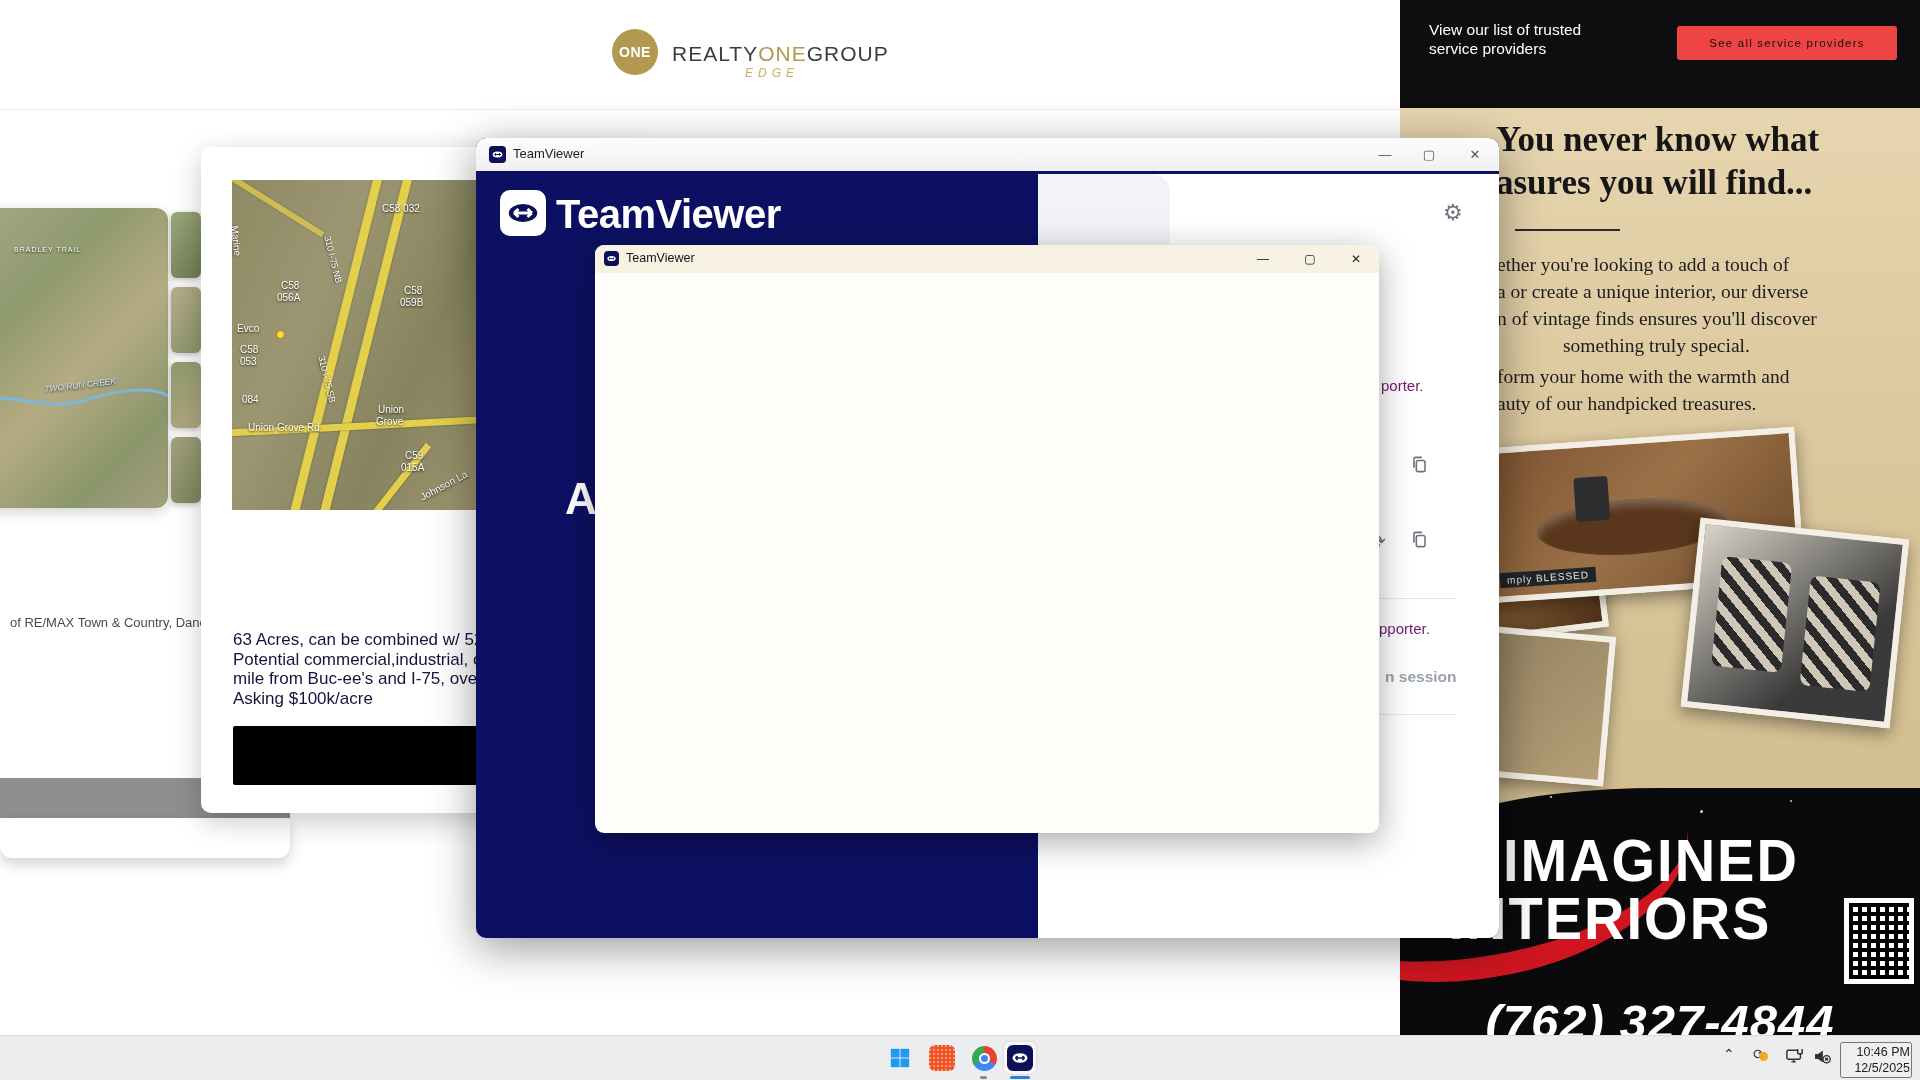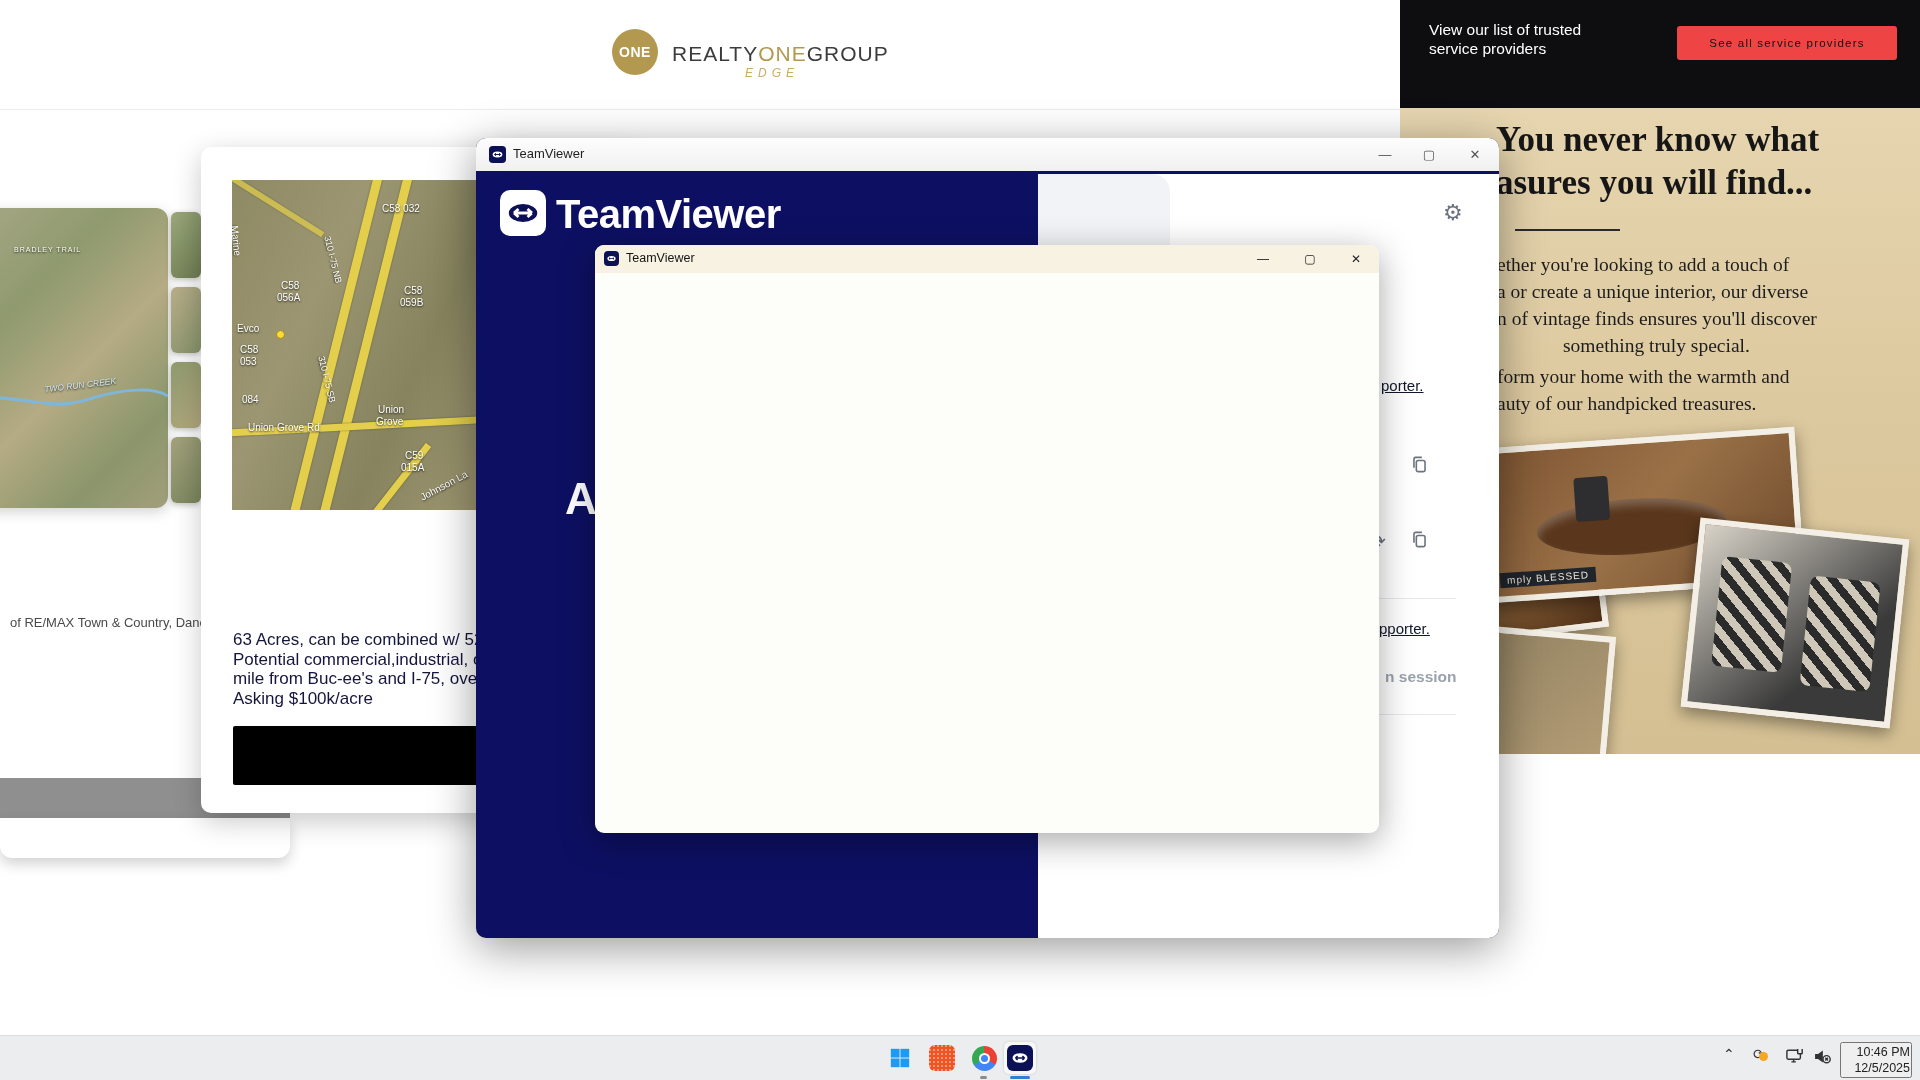--- a/index.html
+++ b/index.html
@@ -23,21 +23,21 @@
 
   .listing-card { left:201px; top:147px; width:440px; height:666px; background:#fff; border-radius:10px; box-shadow:0 8px 28px rgba(0,0,0,.22); }
   .listing-map { left:31px; top:33px; width:395px; height:330px; overflow:hidden;
       background:linear-gradient(115deg,#8e8a63 0%,#9c9672 25%,#86835e 50%,#a29a74 75%,#8d8964 100%); }
   .road { position:absolute; background:#e3cf4b; box-shadow:0 0 2px rgba(0,0,0,.4); }
   .map-label { position:absolute; color:#fff; font-size:10px; text-shadow:0 1px 2px rgba(0,0,0,.8); white-space:nowrap; }
   .listing-text { left:32px; top:483px; font-size:17px; line-height:19.5px; color:#15153d; font-weight:500; }
   .listing-btn { left:32px; top:579px; width:376px; height:59px; background:#000; border:none; border-radius:2px; }
 
   
-  .ad-panel { left:1400px; top:0; width:520px; height:754px; background:#0c0c0e; overflow:hidden; }
+  .ad-panel { left:1400px; top:0; width:520px; height:1035px; background:#0c0c0e; overflow:hidden; }
   .ad-banner { left:0; top:0; width:520px; height:108px; background:#0e0d0f; }
   .ad-banner-text { left:29px; top:20px; color:#fff; font-size:15.5px; line-height:19px; }
   .ad-banner-btn { left:277px; top:26px; width:220px; height:34px; background:#ef4444; color:#111; border:none; border-radius:3px; font-size:11.5px; letter-spacing:1.2px; font-family:"Liberation Sans",sans-serif; }
   .ad-parchment { left:0; top:108px; width:520px; height:730px; background:linear-gradient(180deg,#e6d5af 0%,#dcc89e 45%,#d2bd8f 100%); }
   .ad-headline { font-family:"Liberation Serif", serif; font-weight:bold; color:#161616; font-size:35px; white-space:nowrap; }
   .ad-divider { left:115px; top:121px; width:105px; height:2px; background:#2a2a2a; }
   .ad-body { font-family:"Liberation Serif", serif; color:#1d1d1d; font-size:19.5px; white-space:nowrap; }
   .photo { position:absolute; background:linear-gradient(135deg,#7c5331 0%,#9a7147 50%,#6e4a2c 100%); border:6px solid #f3efe6; box-shadow:0 6px 16px rgba(0,0,0,.4); }
   .ad-black-bottom { left:0; top:788px; width:520px; height:247px; background:#0a0a0c; border-top-left-radius:260px 70px; }
   .brand-text { width:100%; text-align:center; color:#fff; font-weight:bold; letter-spacing:2px; }
@@ -52,21 +52,21 @@
   .tv-window { left:476px; top:138px; width:1023px; height:800px; border-radius:10px; box-shadow:0 10px 45px rgba(0,0,0,.4); z-index:10; overflow:hidden; background:#0d1062; }
   .tv-titlebar { left:0; top:0; width:1023px; height:33px; background:linear-gradient(180deg,#fdfdfd,#f0f0f0); }
   .tv-title { left:37px; top:8px; font-size:13px; color:#1f1f1f; }
   .winbtn { position:absolute; top:4px; width:34px; height:25px; border:none; background:transparent; color:#555; font-size:13px; line-height:25px; text-align:center; }
   .tv-body-logo-text { color:#fff; font-weight:bold; font-size:40px; letter-spacing:-.5px; }
   .tv-heading { color:#fff; font-weight:bold; font-size:44px;margin-left:20px; }
   .tv-right-panel { left:562px; top:36px; width:461px; height:764px; background:#fff; border-top-left-radius:34px; }
   .field-box { left:288px; top:239px; width:132px; height:167px; background:#f2f3f6; border-radius:0 18px 18px 0; }
   .icon-btn { position:absolute; border:none; background:transparent; color:#6b7280; }
   .panel-divider { position:absolute; height:1px; background:#e6e8eb; }
-  .gray-frag { position:absolute; font-size:15px; color:#0f172a;text-decoration:underline; }
+  .gray-frag { position:absolute; font-size:15px; color:#701a75; }
   .session-btn { left:288px; top:484px; width:152px; height:40px; background:#eef0f3; border:none; border-radius:0 20px 20px 0; }
   .session-label { left:347px; top:494px; font-size:15.5px; font-weight:600; color:#9aa2ad; }
   .tv-statusbar { left:0; top:764px; width:562px; height:36px; background:#4350a4; display:flex; align-items:center; }
   .status-dot { width:9px; height:9px; border-radius:50%; background:#4cc352; margin-left:30px; }
   .status-text { color:#fff; font-size:13.5px; margin-left:8px; }
 
   
   .tv-dialog { left:595px; top:245px; width:784px; height:588px; border-radius:9px; box-shadow:0 8px 34px rgba(0,0,0,.35); z-index:20; overflow:hidden; background:#fdfdf9; }
   .dlg-titlebar { left:0; top:0; width:784px; height:28px; background:#f8f2e3; }
   .dlg-title { left:31px; top:6px; font-size:12.5px; color:#141414; }

